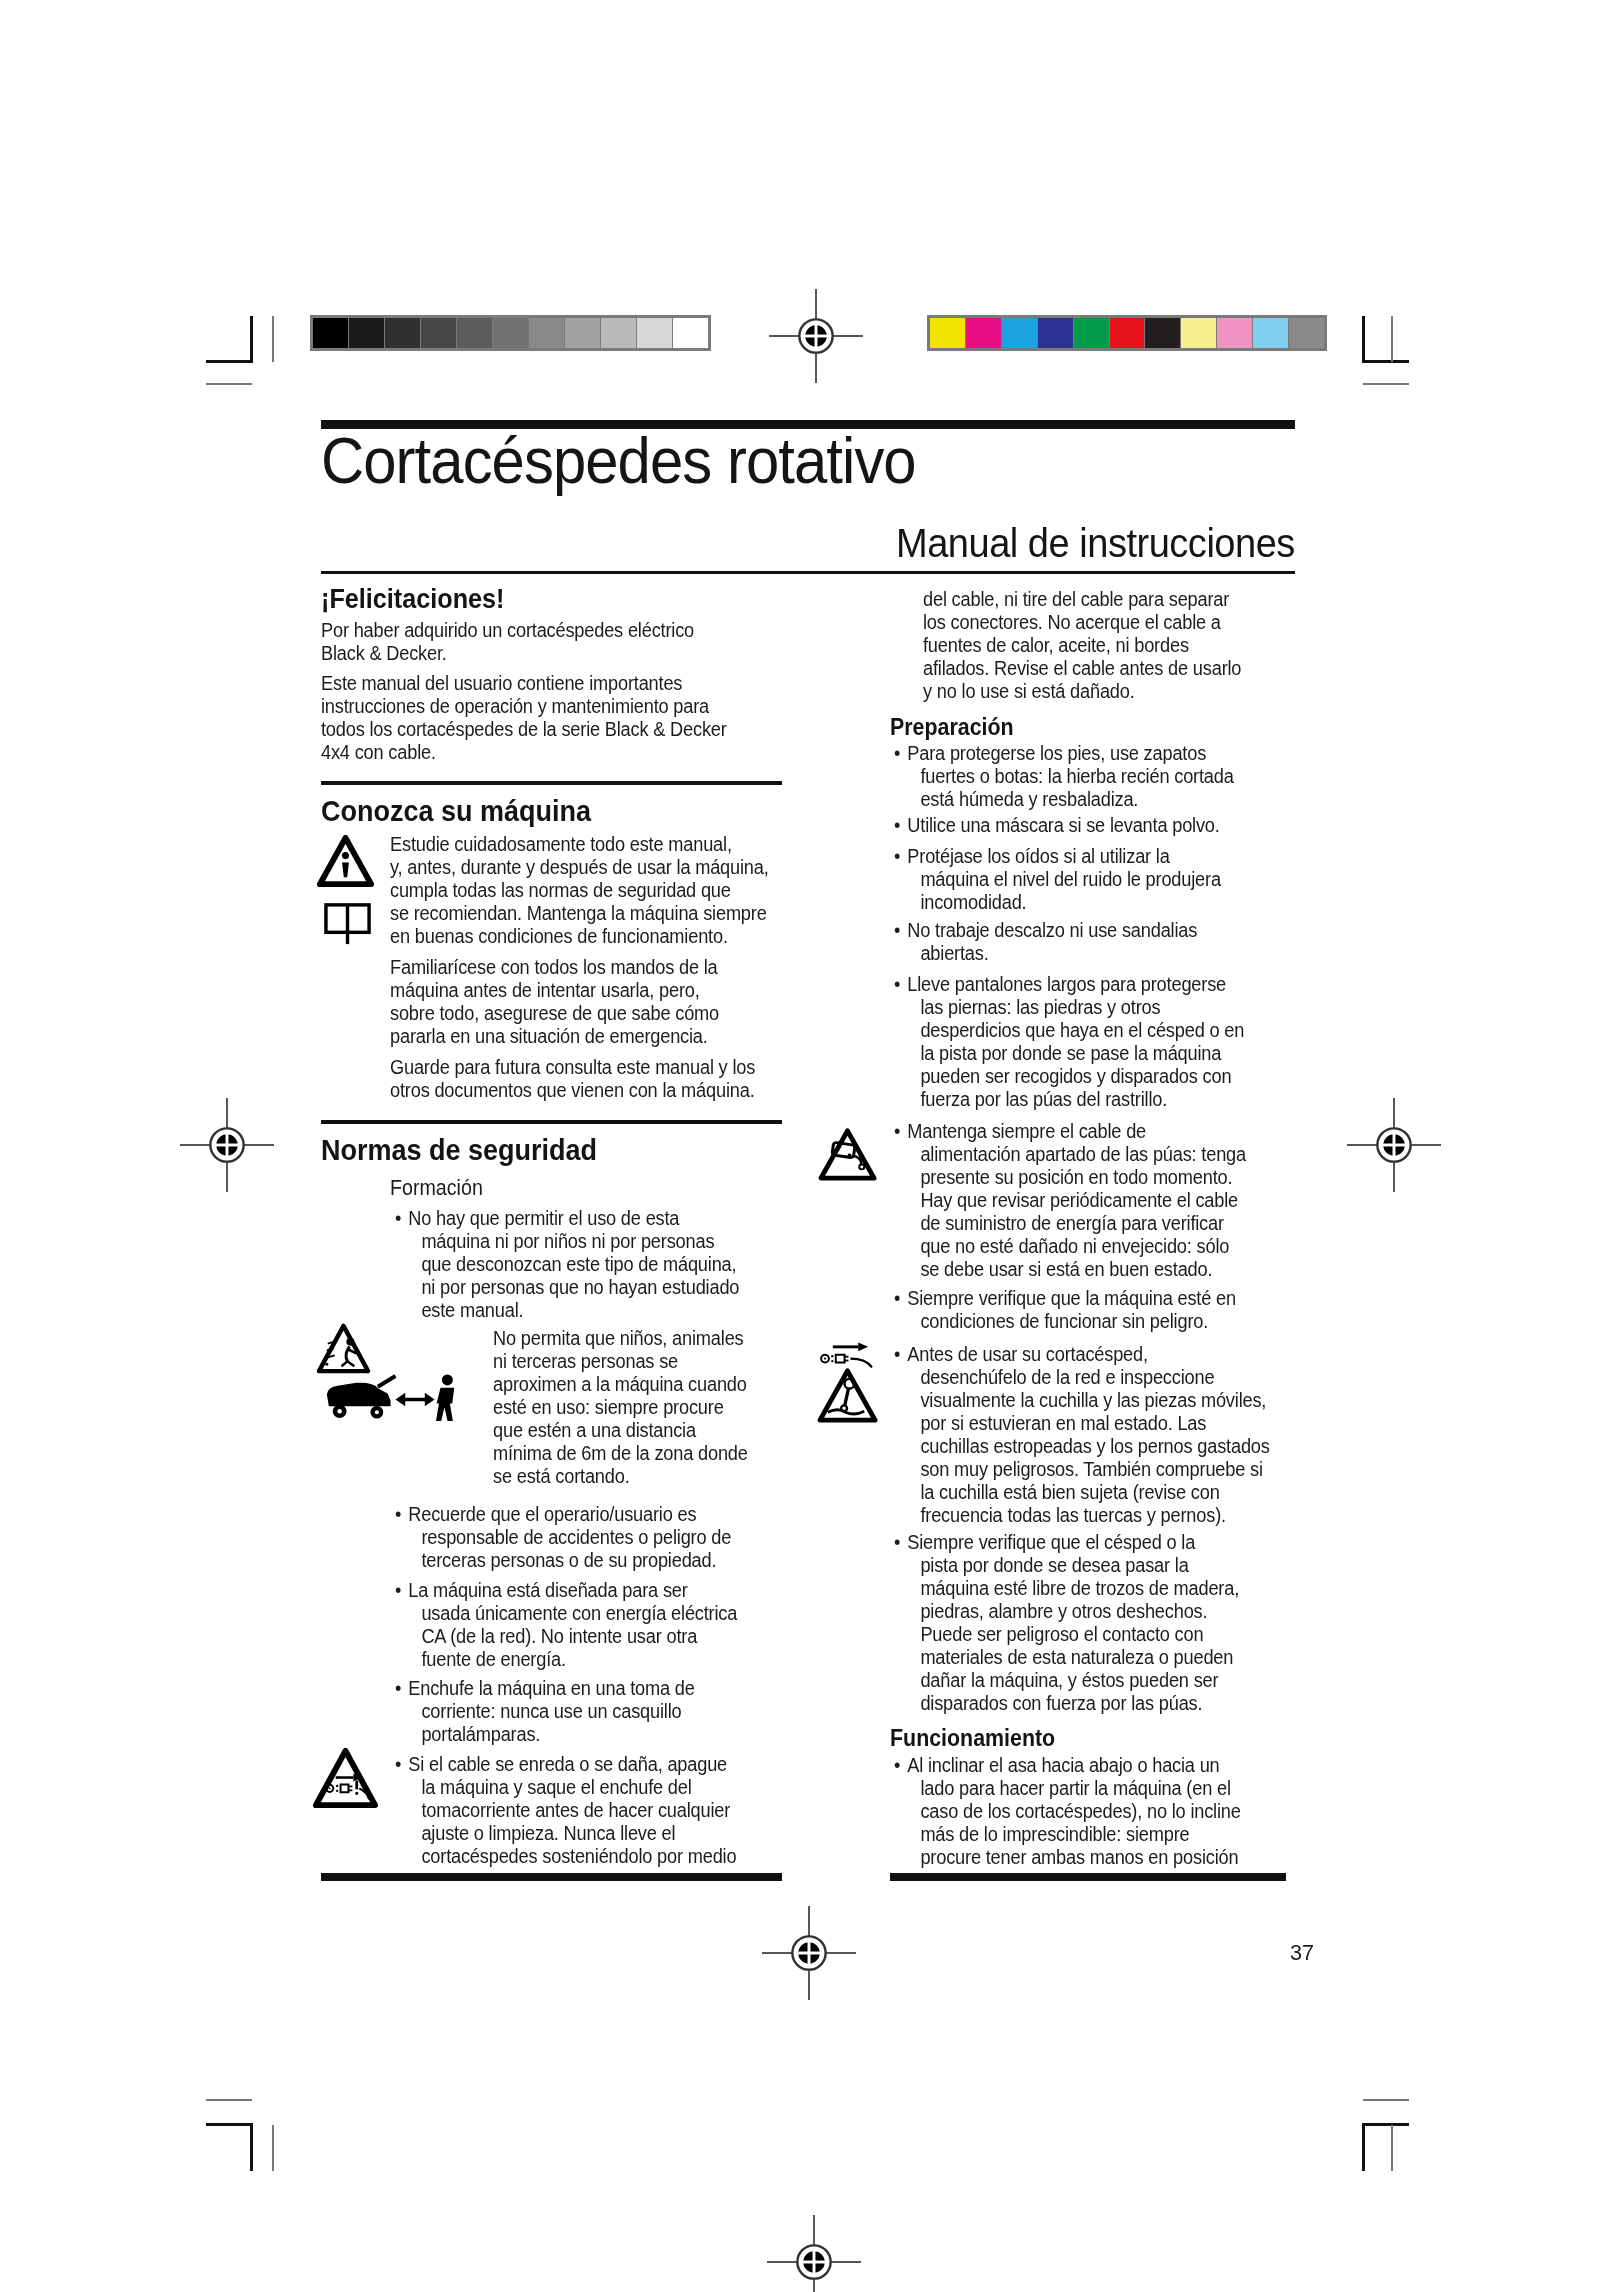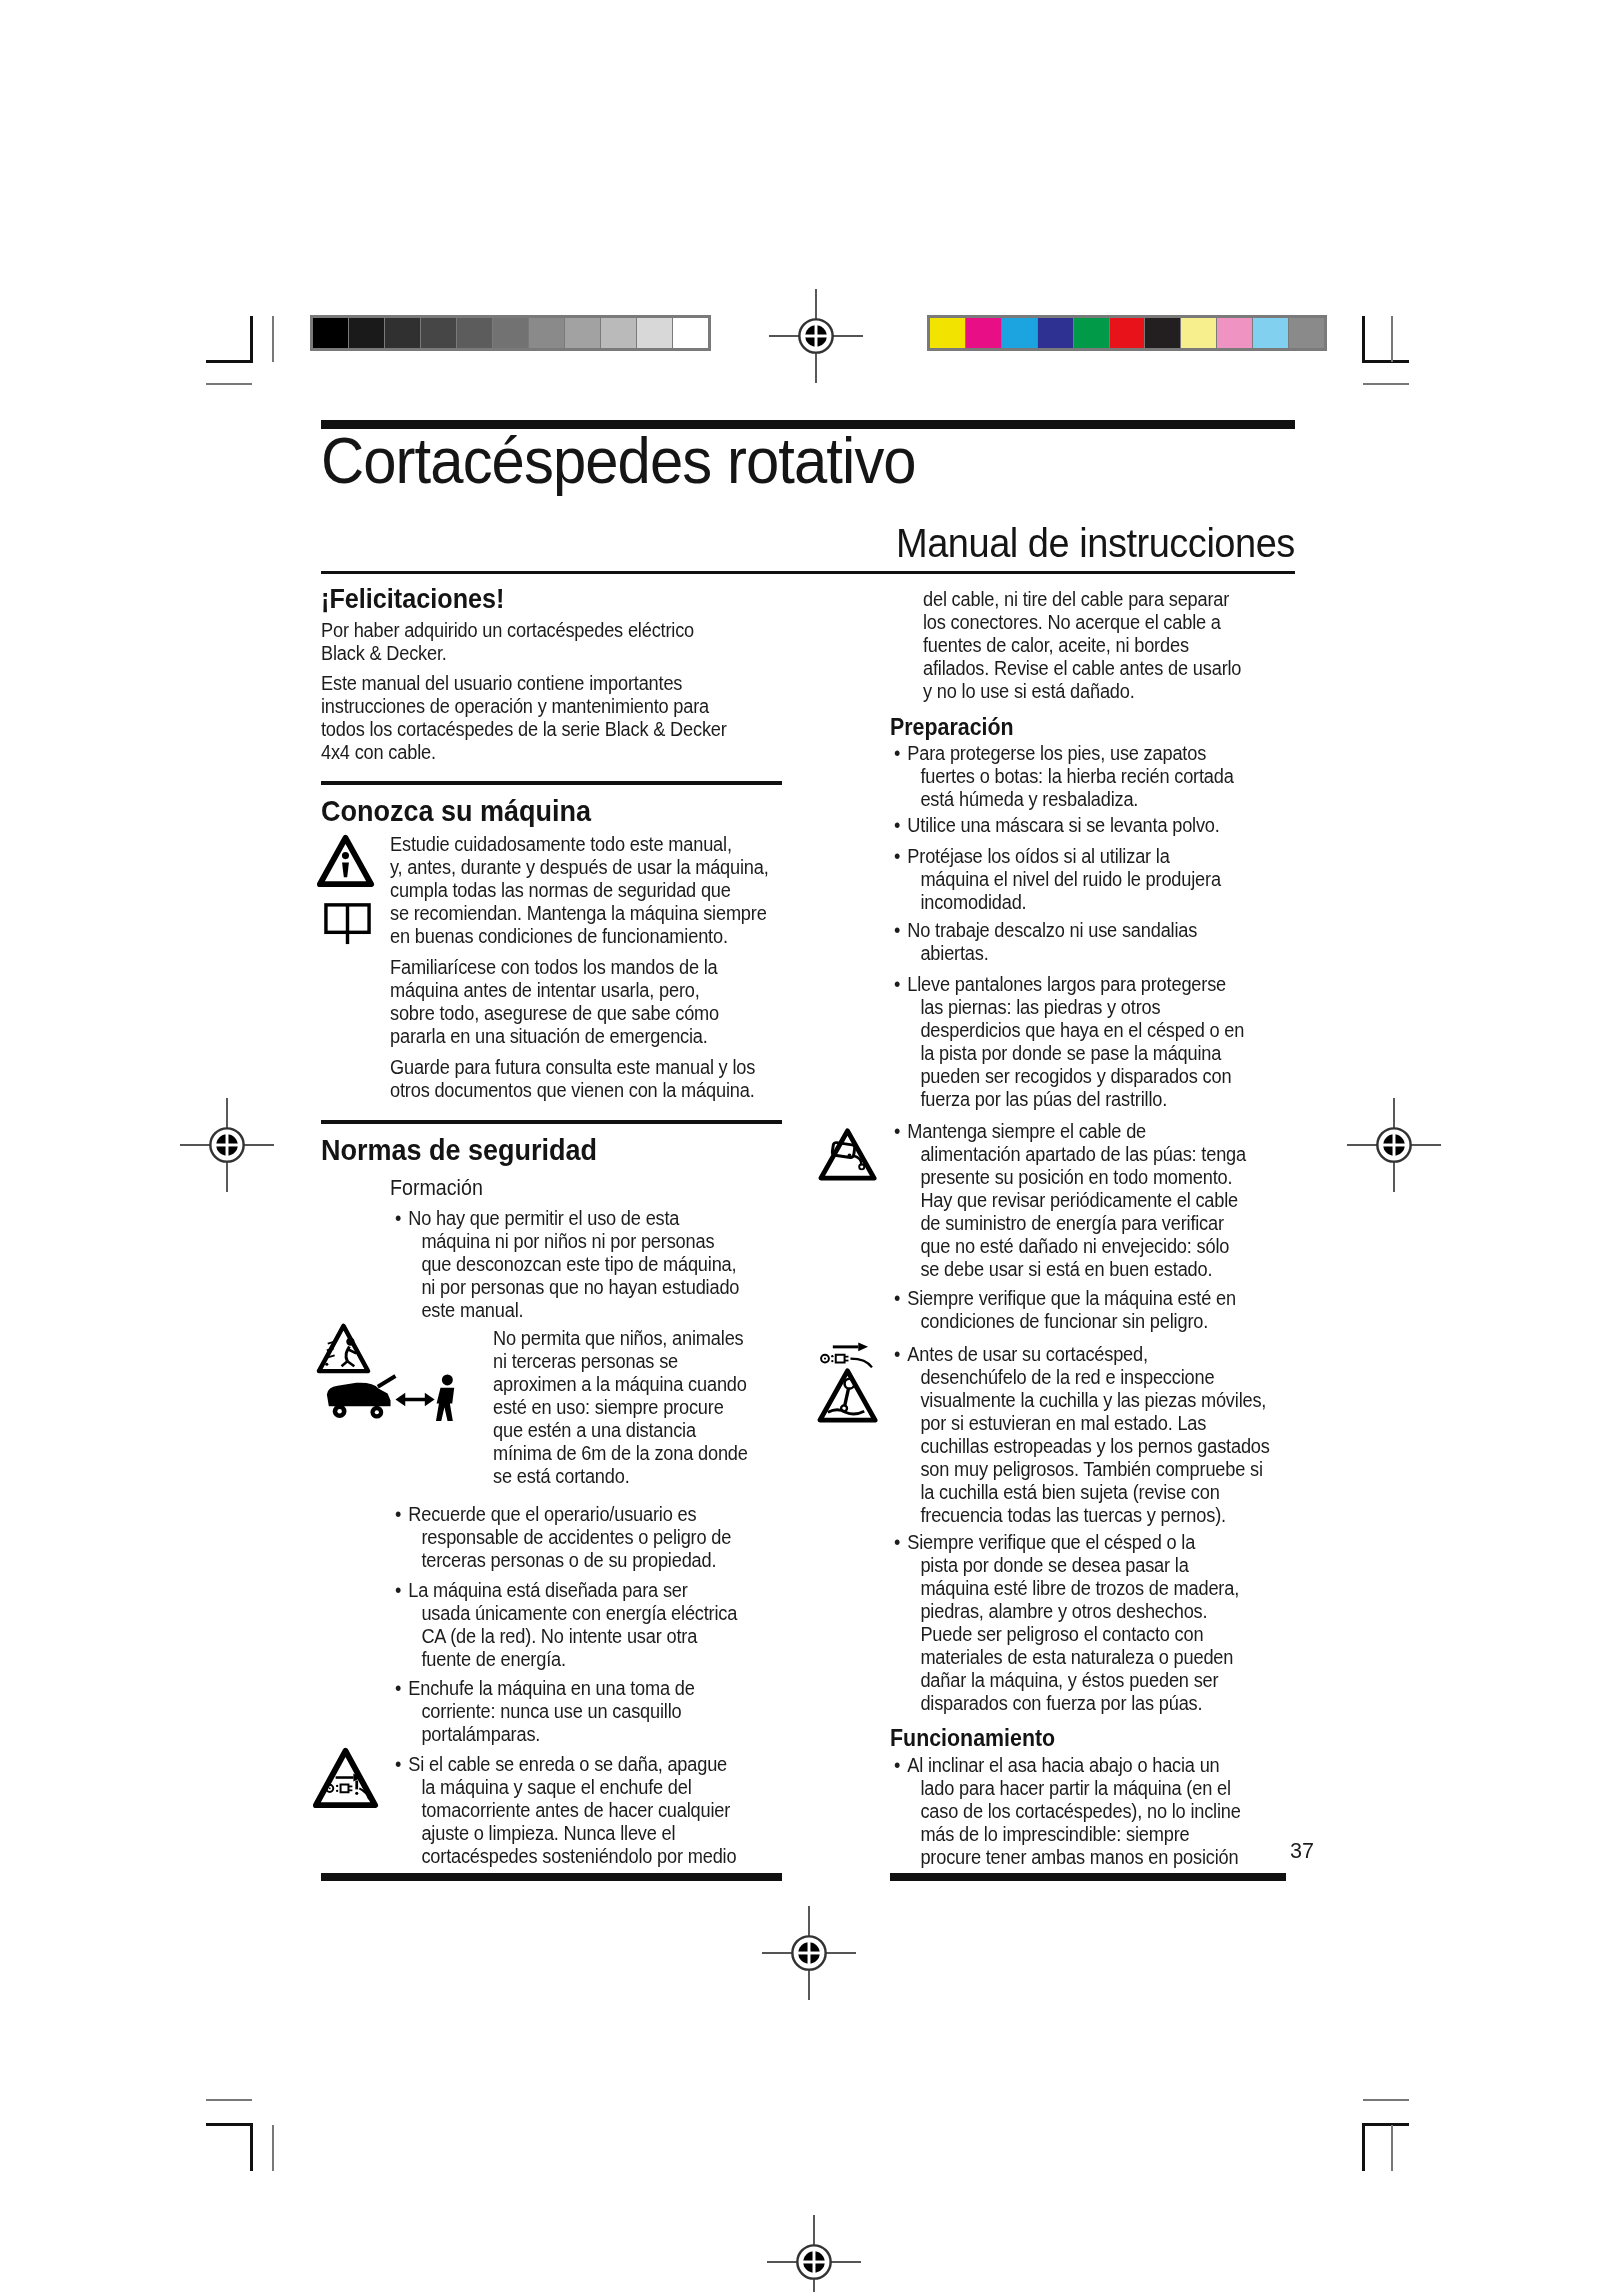--- a/index.html
+++ b/index.html
@@ -317,16 +317,16 @@
 disparados con fuerza por las púas.</div>
 
   <div class="abs h-sub" style="left:890px;top:1725px;">Funcionamiento</div>
   <div class="abs txt bullet" style="left:894px;top:1754px;">Al inclinar el asa hacia abajo o hacia un
 lado para hacer partir la máquina (en el
 caso de los cortacéspedes), no lo incline
 más de lo imprescindible: siempre
 procure tener ambas manos en posición</div>
 
   <div class="abs rule" style="left:890px;top:1873px;width:396px;height:7.8px;"></div>
-  <div class="abs pagenum" style="left:1290px;top:1838px;">37</div>
+  <div class="abs pagenum" style="left:1290px;top:1940px;">37</div>
 
 </div>
 
 
 </body></html>

